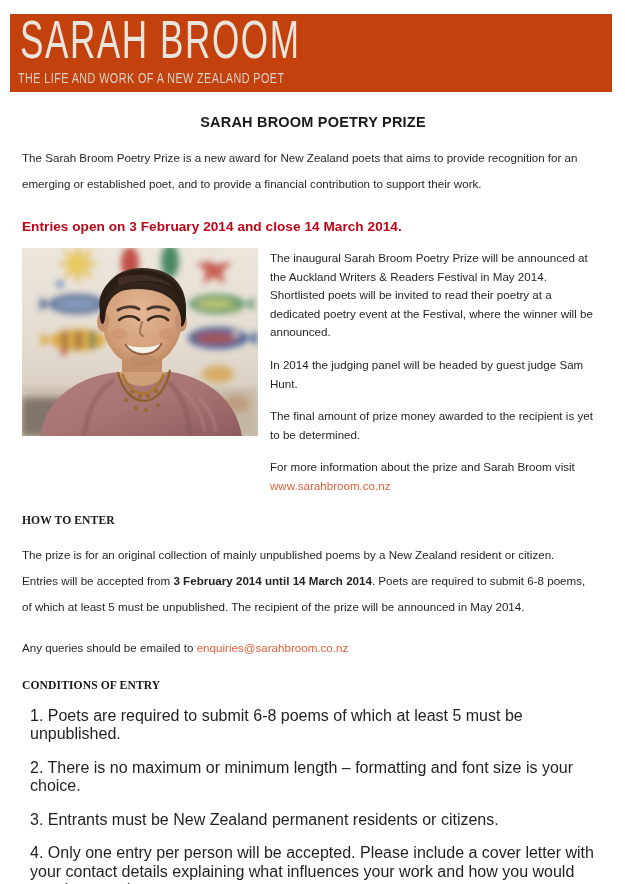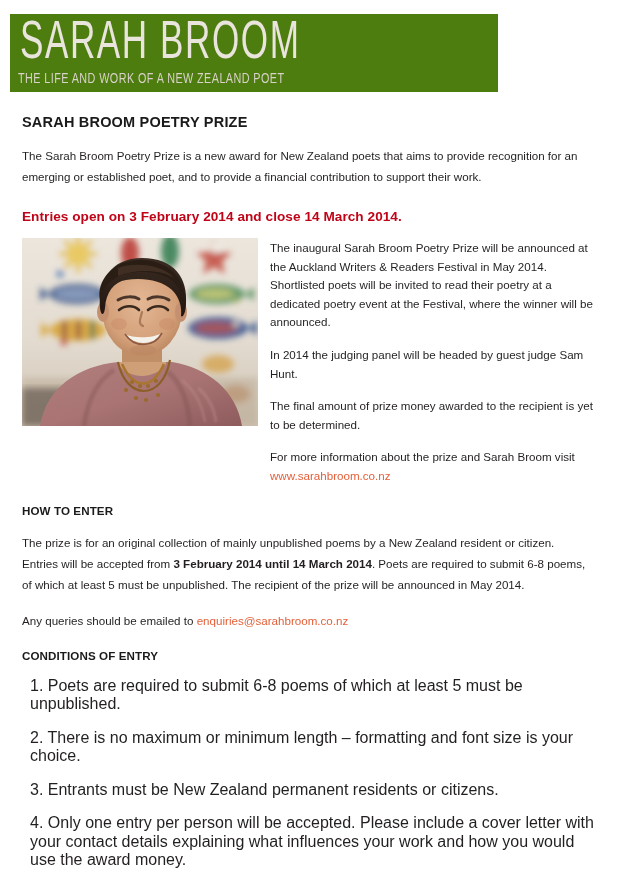--- a/index.html
+++ b/index.html
@@ -20,23 +20,23 @@
     width: 625px;
     height: 884px;
     background: #ffffff;
   }
 
   
   .banner {
     position: absolute;
     left: 10px;
     top: 14px;
-    width: 488px;
+    width: 602px;
     height: 78px;
-    background: #4d7c0f;
+    background: #c2410c;
     overflow: hidden;
   }
   .banner-title {
     position: absolute;
     left: 10px;
     top: -3px;
     font-family: "Liberation Sans Narrow", "Liberation Sans", sans-serif;
     font-size: 45px;
     line-height: 50px;
     letter-spacing: 2px;
@@ -63,30 +63,31 @@
 
   
   .doc {
     position: absolute;
     left: 22px;
     top: 106px;
     width: 582px;
   }
 
   .doc-title {
+    text-align: center;
     font-size: 14.5px;
     font-weight: bold;
     letter-spacing: 0.2px;
     margin: 8px 0 0 0;
     color: #1a1a1a;
   }
 
   p.body {
     font-size: 11.6px;
-    line-height: 21px;
+    line-height: 26px;
     margin: 15px 12px 0 0;
     color: #231f20;
     text-align: left;
   }
 
   .red-head {
     text-align: left;
     color: #c00418;
     font-weight: bold;
     font-size: 13.6px;
@@ -128,20 +129,21 @@
   .link-orange {
     color: #e4603b;
   }
 
   .sec-head {
     font-size: 11.6px;
     font-weight: bold;
     margin: 18px 0 0 0;
     color: #1a1a1a;
     letter-spacing: 0.1px;
+    font-family: Liberation Serif, serif;
   }
 
   .cond-item {
     font-size: 16px;
     line-height: 18.5px;
     margin: 15px 0 0 8px;
     color: #231f20;
   }
 
   b.inline { font-weight: bold; }

